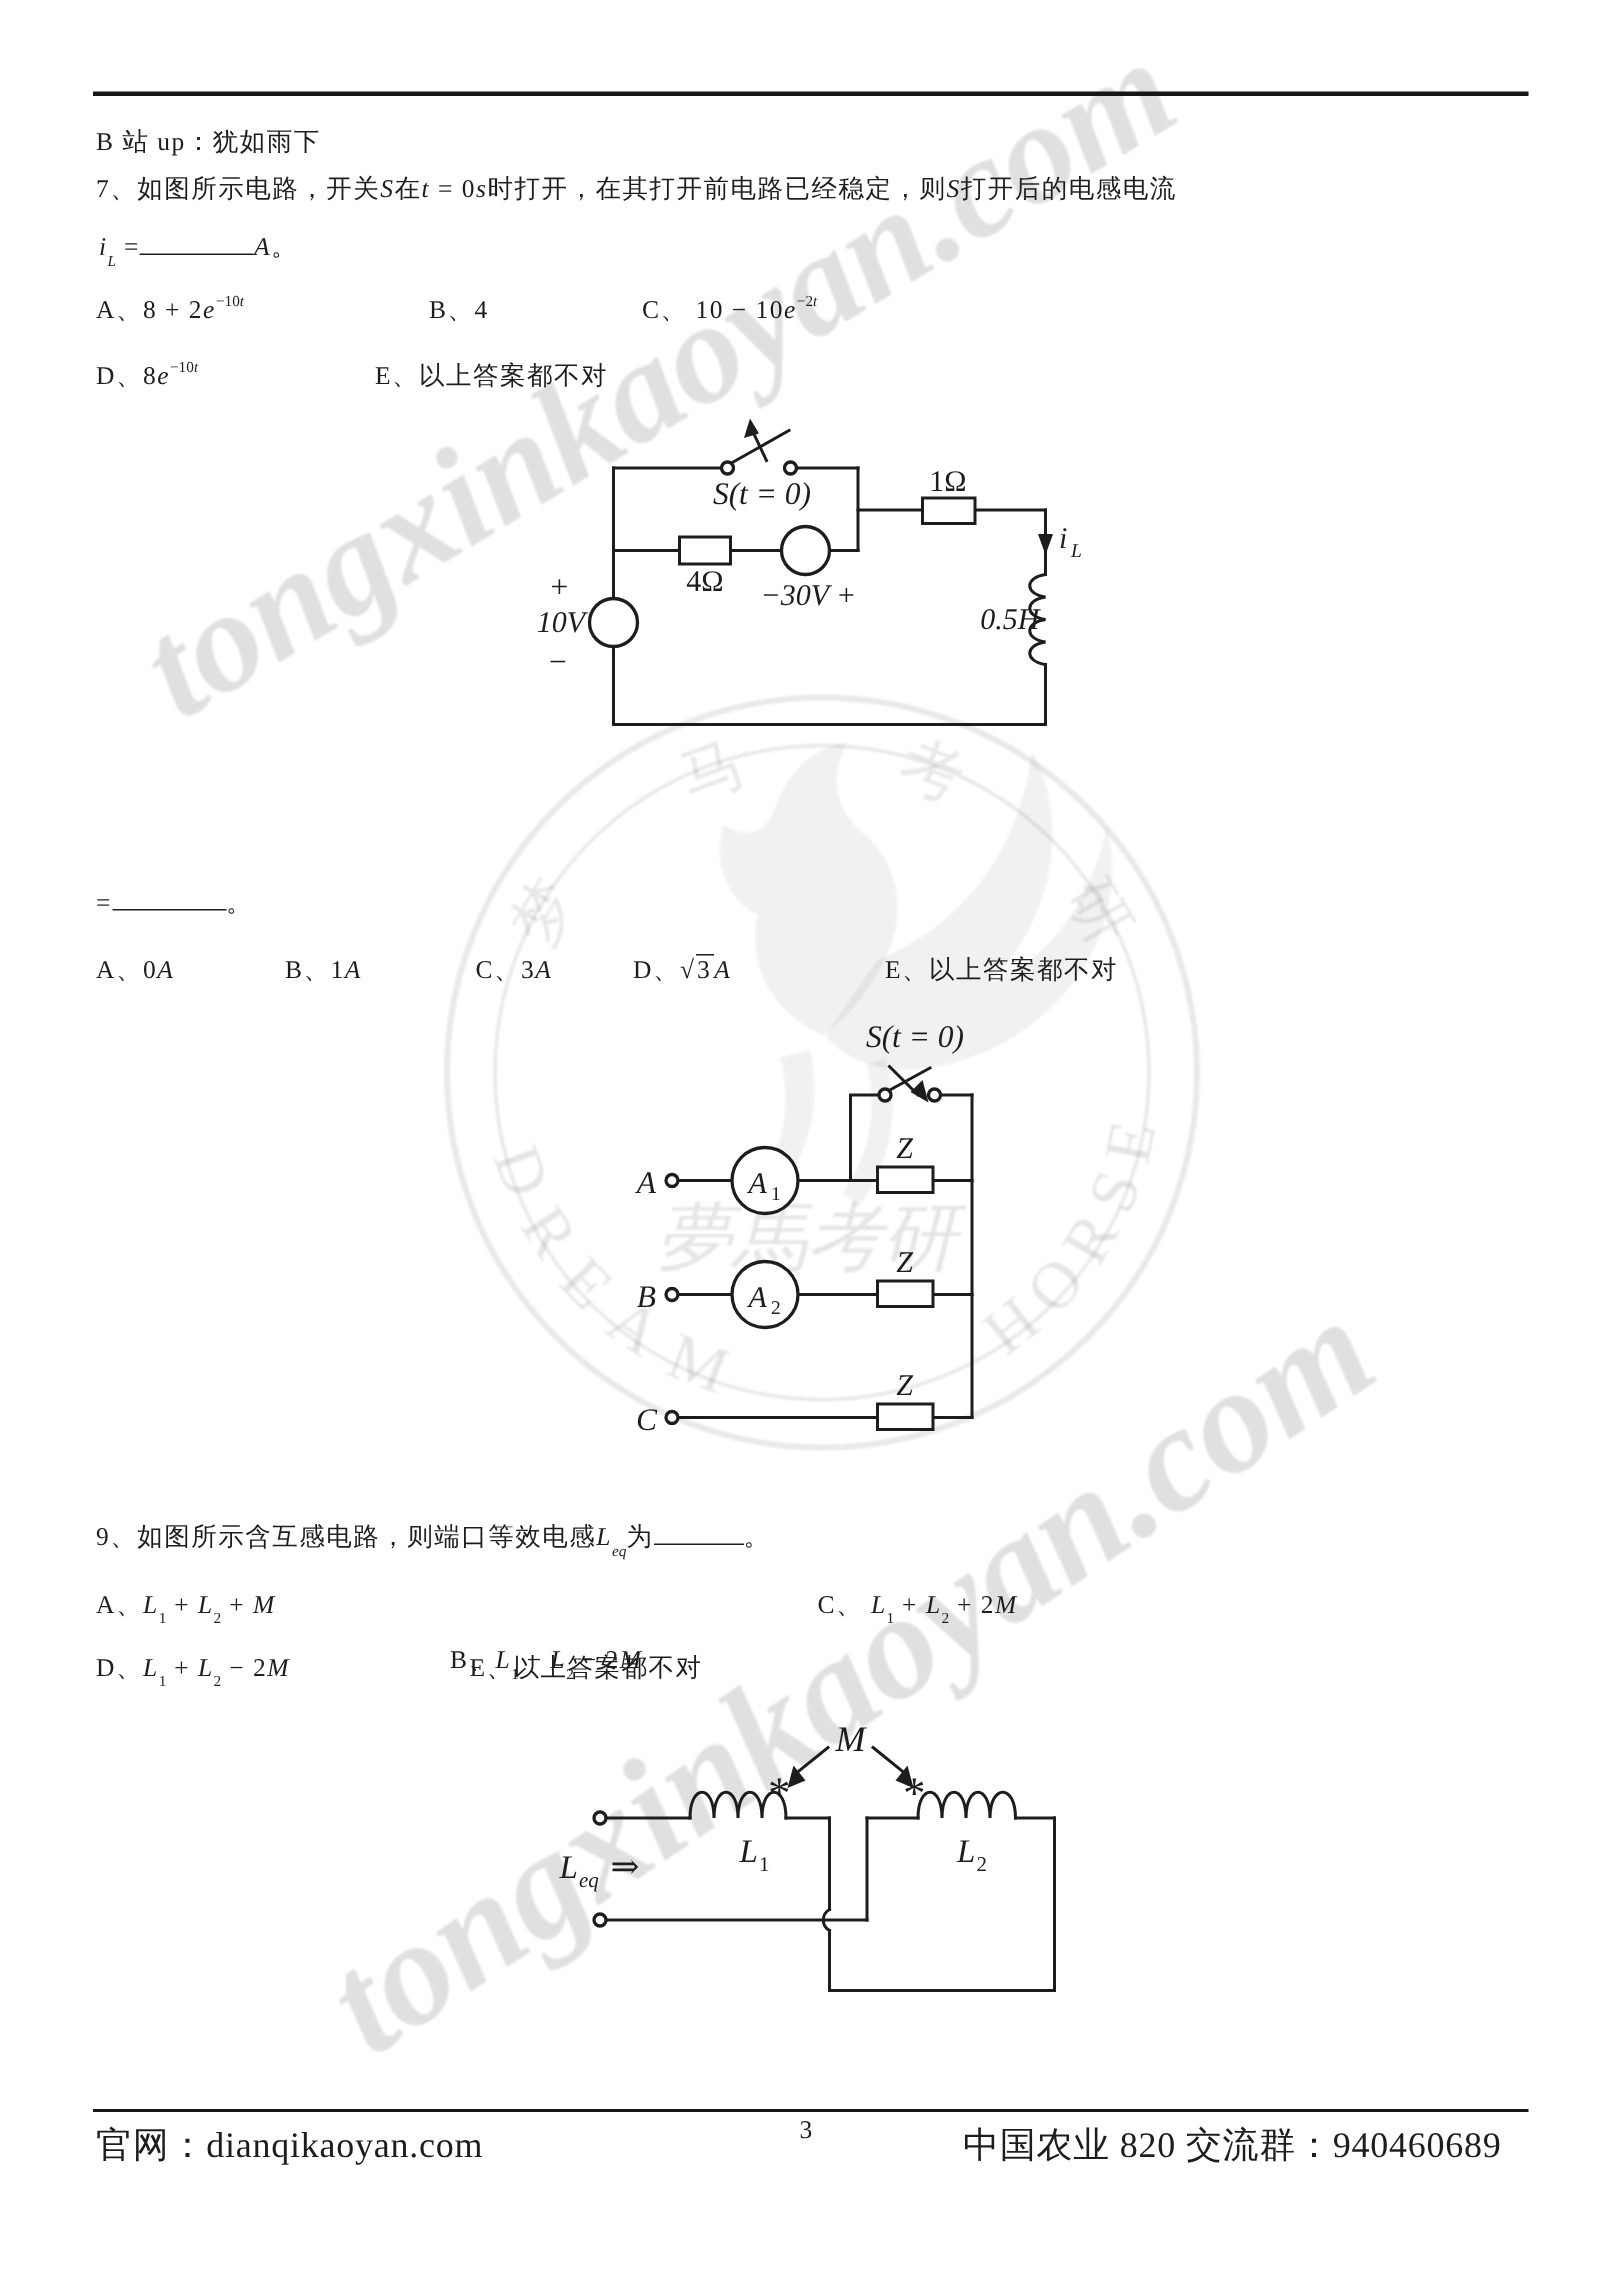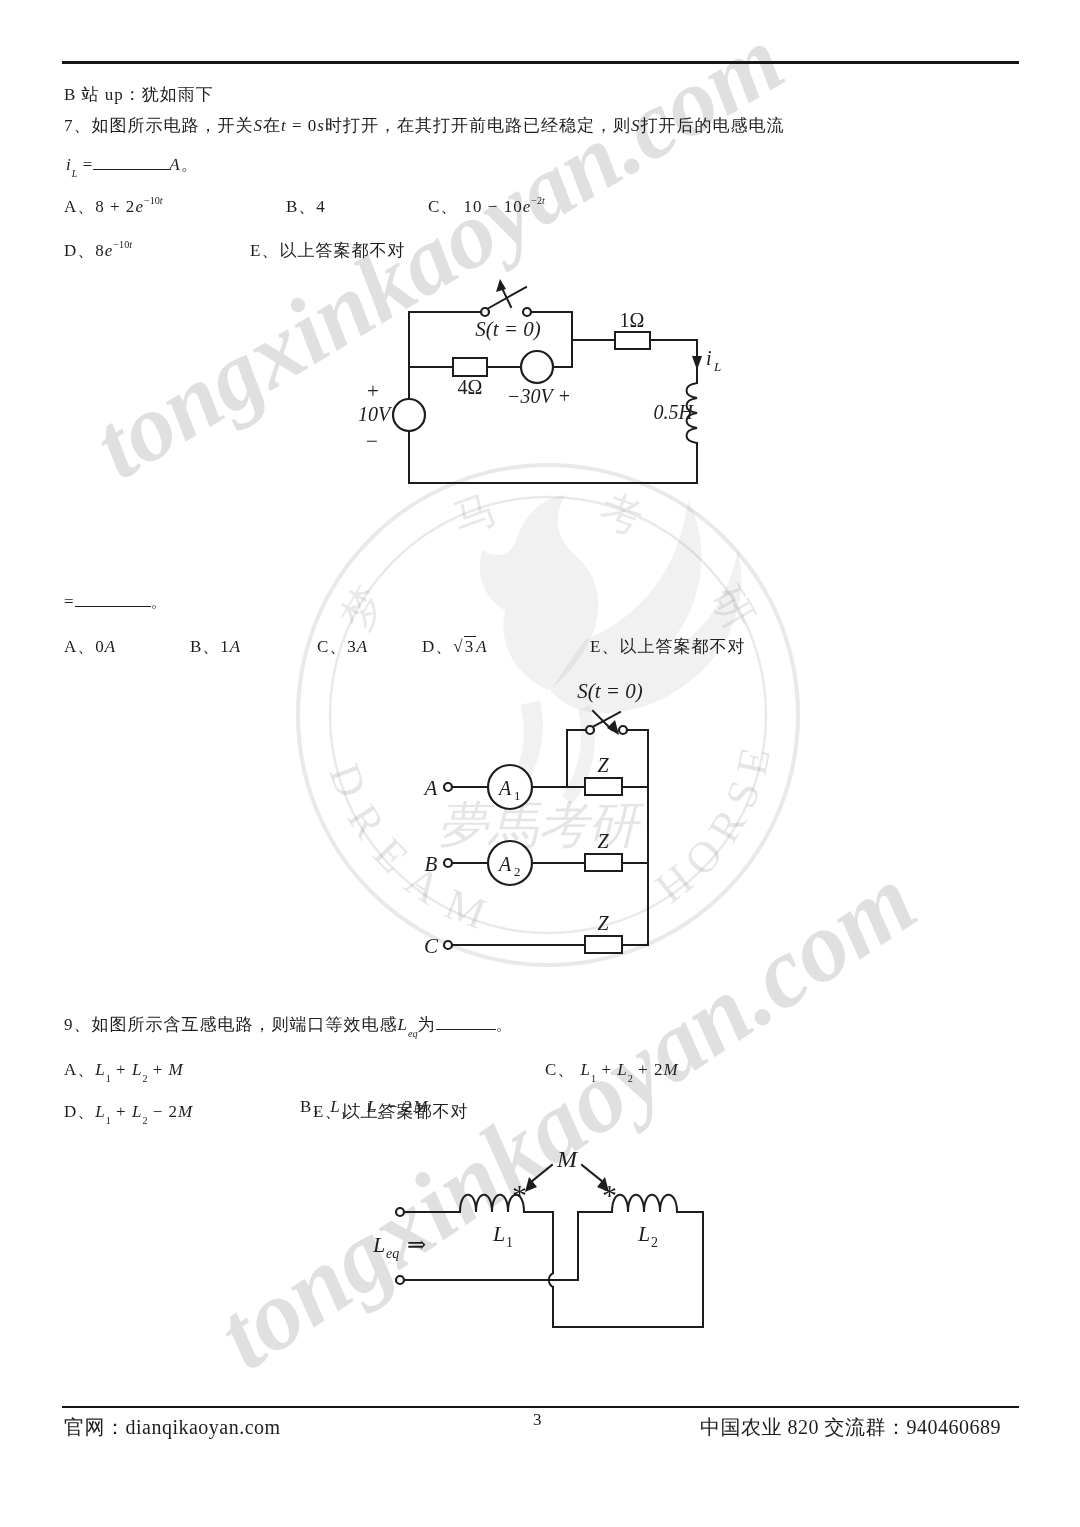--- a/index.html
+++ b/index.html
@@ -5,21 +5,21 @@
 <style>
   html,body{margin:0;padding:0;background:#888;}
   .page{position:relative;width:1080px;height:1527px;margin:0 auto;background:#ffffff;
         overflow:hidden;font-family:"Liberation Serif","DejaVu Serif",serif;color:#1d1d1d;}
   
   .wm{position:absolute;left:0;top:0;z-index:0;pointer-events:none;filter:blur(0.6px);}
   
   .abs{position:absolute;z-index:2;white-space:nowrap;}
   .rule{position:absolute;z-index:2;background:#161616;}
   .body{font-size:17px;letter-spacing:1px;line-height:1.25;}
-  .small{font-size:20px;letter-spacing:0.5px;text-align:center;}
+  .small{font-size:24px;letter-spacing:0.5px;text-align:center;}
   i{font-style:italic;}
   sup{font-size:0.60em;position:relative;top:-0.10em;vertical-align:super;letter-spacing:0;}
   sub{font-size:0.60em;position:relative;top:0.30em;letter-spacing:0;}
   .it{font-style:italic;}
   .blank{display:inline-block;height:3px;border-bottom:1.6px solid #1d1d1d;vertical-align:baseline;}
   .w76{width:76px;}
   .w60{width:60px;}
   .rv{border-top:1.7px solid #1d1d1d;padding:0 2px 0 1px;}
   
   svg.fig{position:absolute;z-index:2;overflow:visible;}

